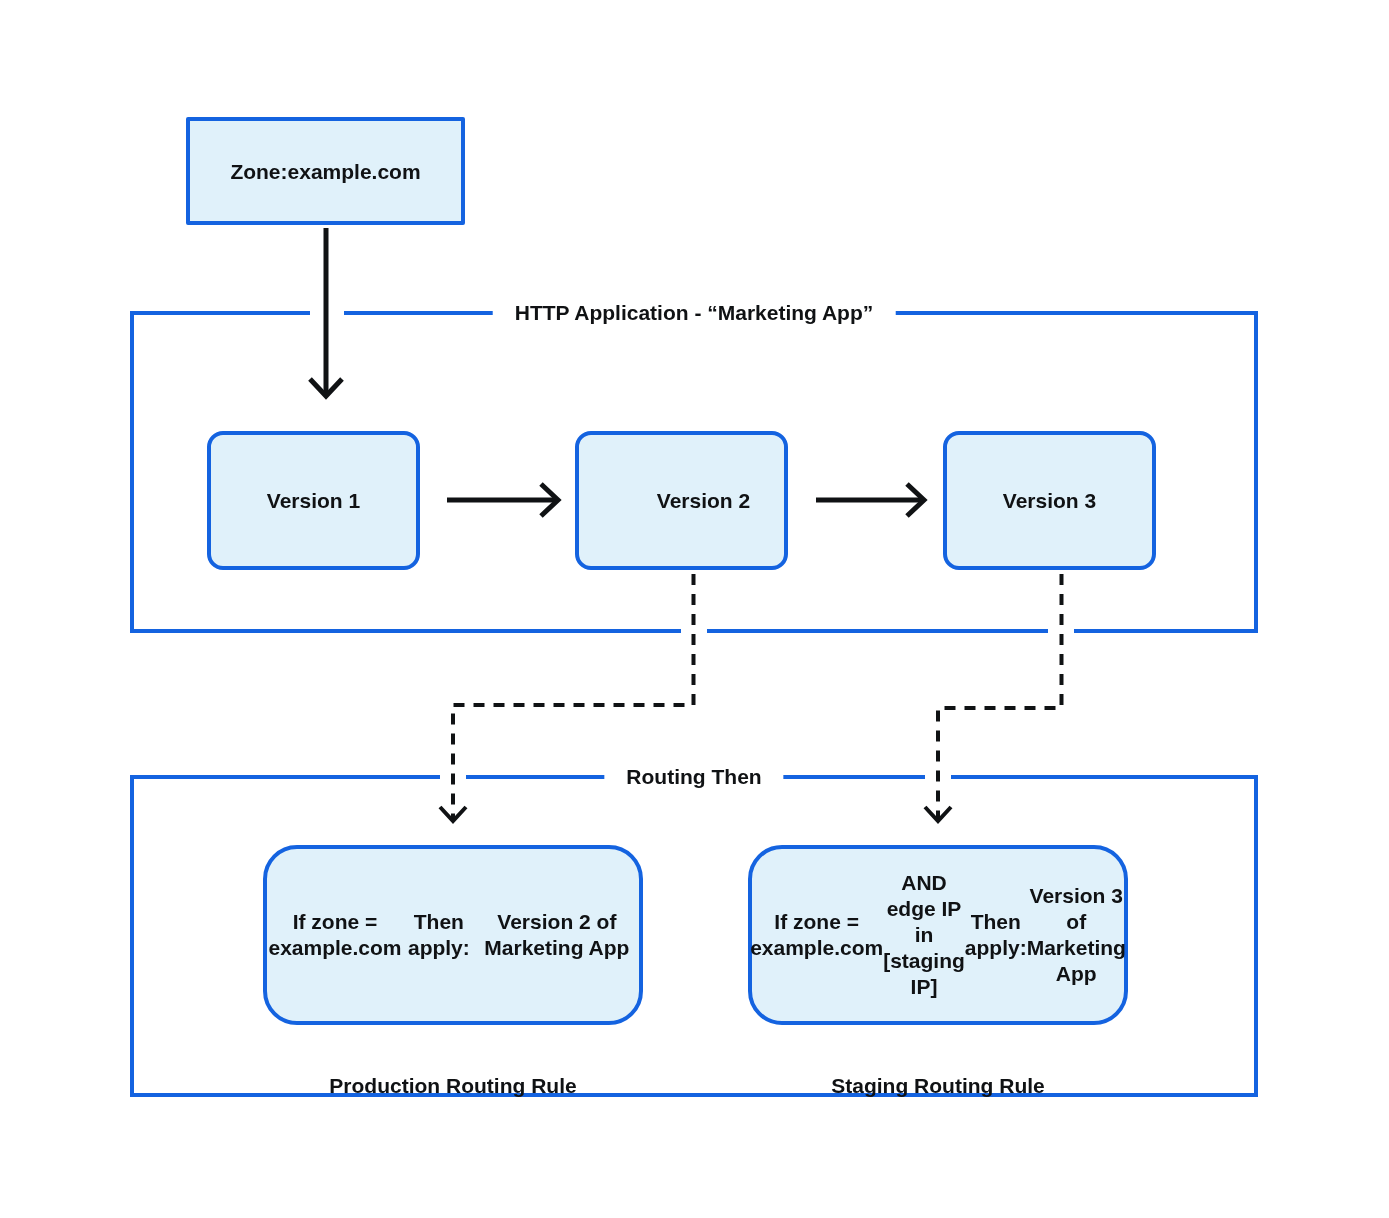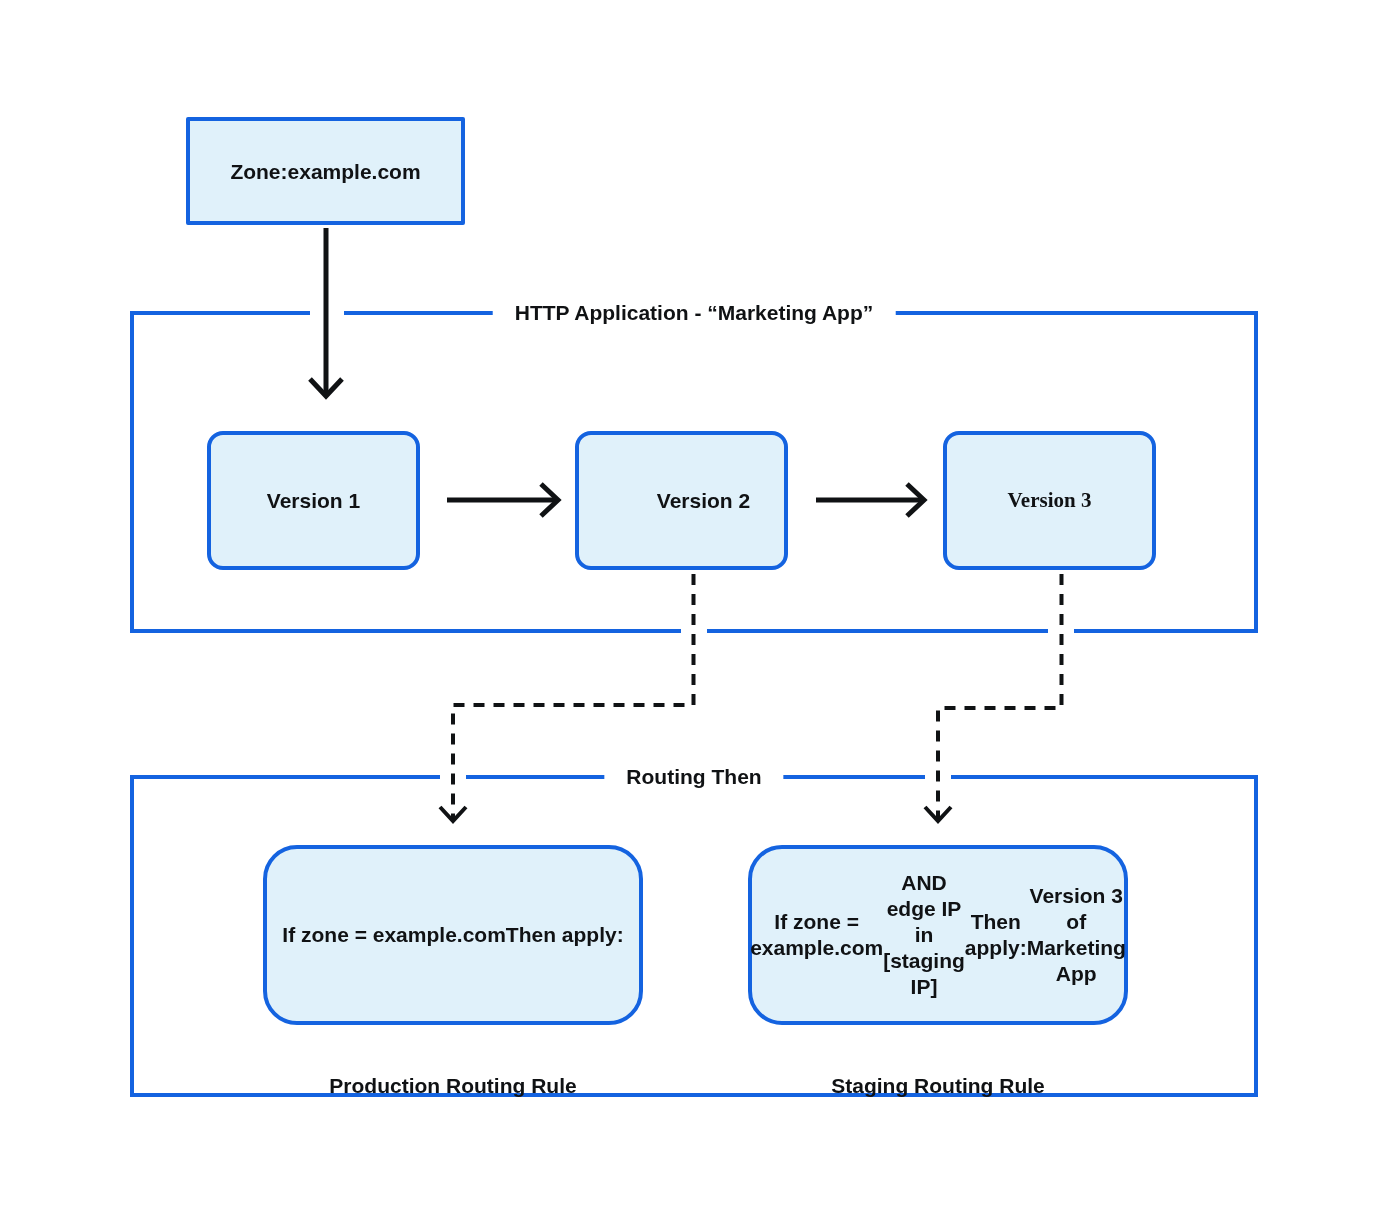--- a/index.html
+++ b/index.html
@@ -48,21 +48,21 @@
     padding:2px 22px;
     font-size:21px;white-space:nowrap;
   }
   .version-box{
     width:213px;height:139px;top:431px;
     border-radius:16px;
     font-size:21px;
   }
   .version-1{left:207px;}
   .version-2{left:575px;padding-left:44px;}
-  .version-3{left:943px;font-family:Liberation Serif, serif;}
+  .version-3{left:943px;}
   .rule-box{
     top:845px;width:380px;height:180px;
     border-radius:34px;
     font-size:21px;line-height:26px;
   }
   .rule-production{left:263px;}
   .rule-staging{left:748px;}
   .rule-caption{
     position:absolute;top:1072px;width:380px;height:28px;
     display:flex;align-items:center;justify-content:center;
@@ -99,20 +99,21 @@
     <span>Version 3</span>
   </div>
 
   <div class="container container-routing">
     <div class="container-title">Routing Then</div>
   </div>
 
   <div class="box rule-box rule-production">
     <span>If zone = example.com</span>
     <span>Then apply:</span>
+    <span>Version 2 of Marketing App</span>
   </div>
   <div class="rule-caption caption-production">Production Routing Rule</div>
 
   <div class="box rule-box rule-staging">
     <span>If zone = example.com</span>
     <span>AND edge IP in [staging IP]</span>
     <span>Then apply:</span>
     <span>Version 3 of Marketing App</span>
   </div>
   <div class="rule-caption caption-staging">Staging Routing Rule</div>

